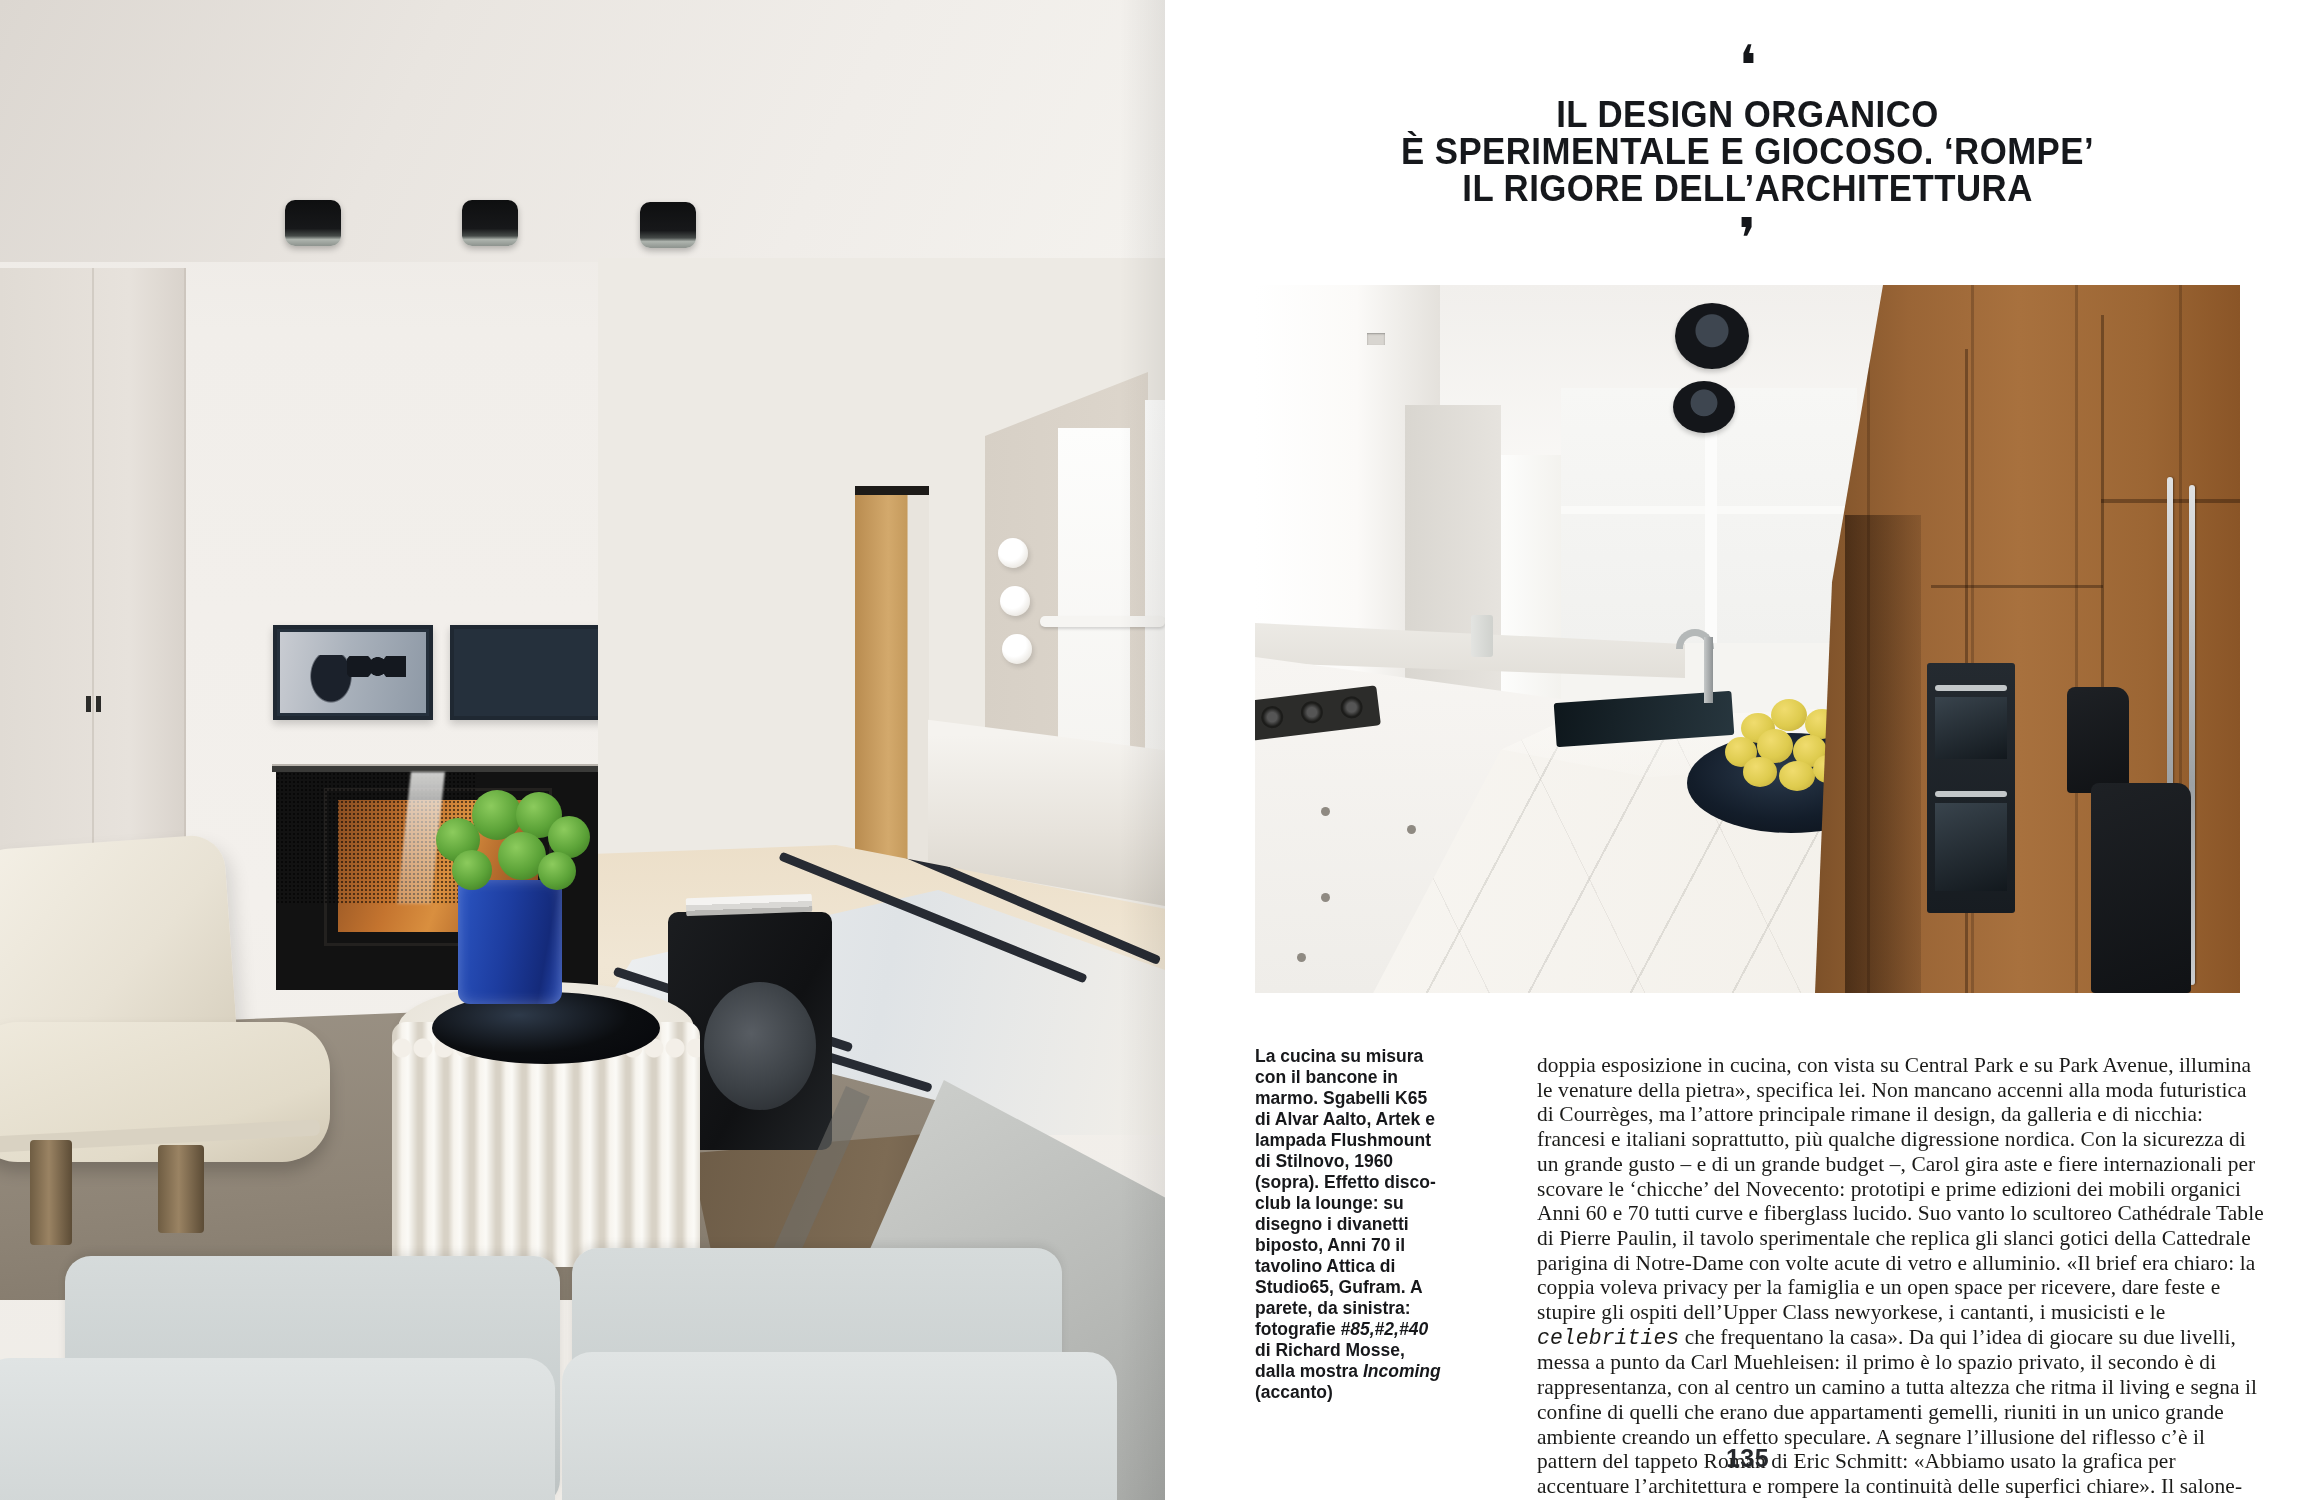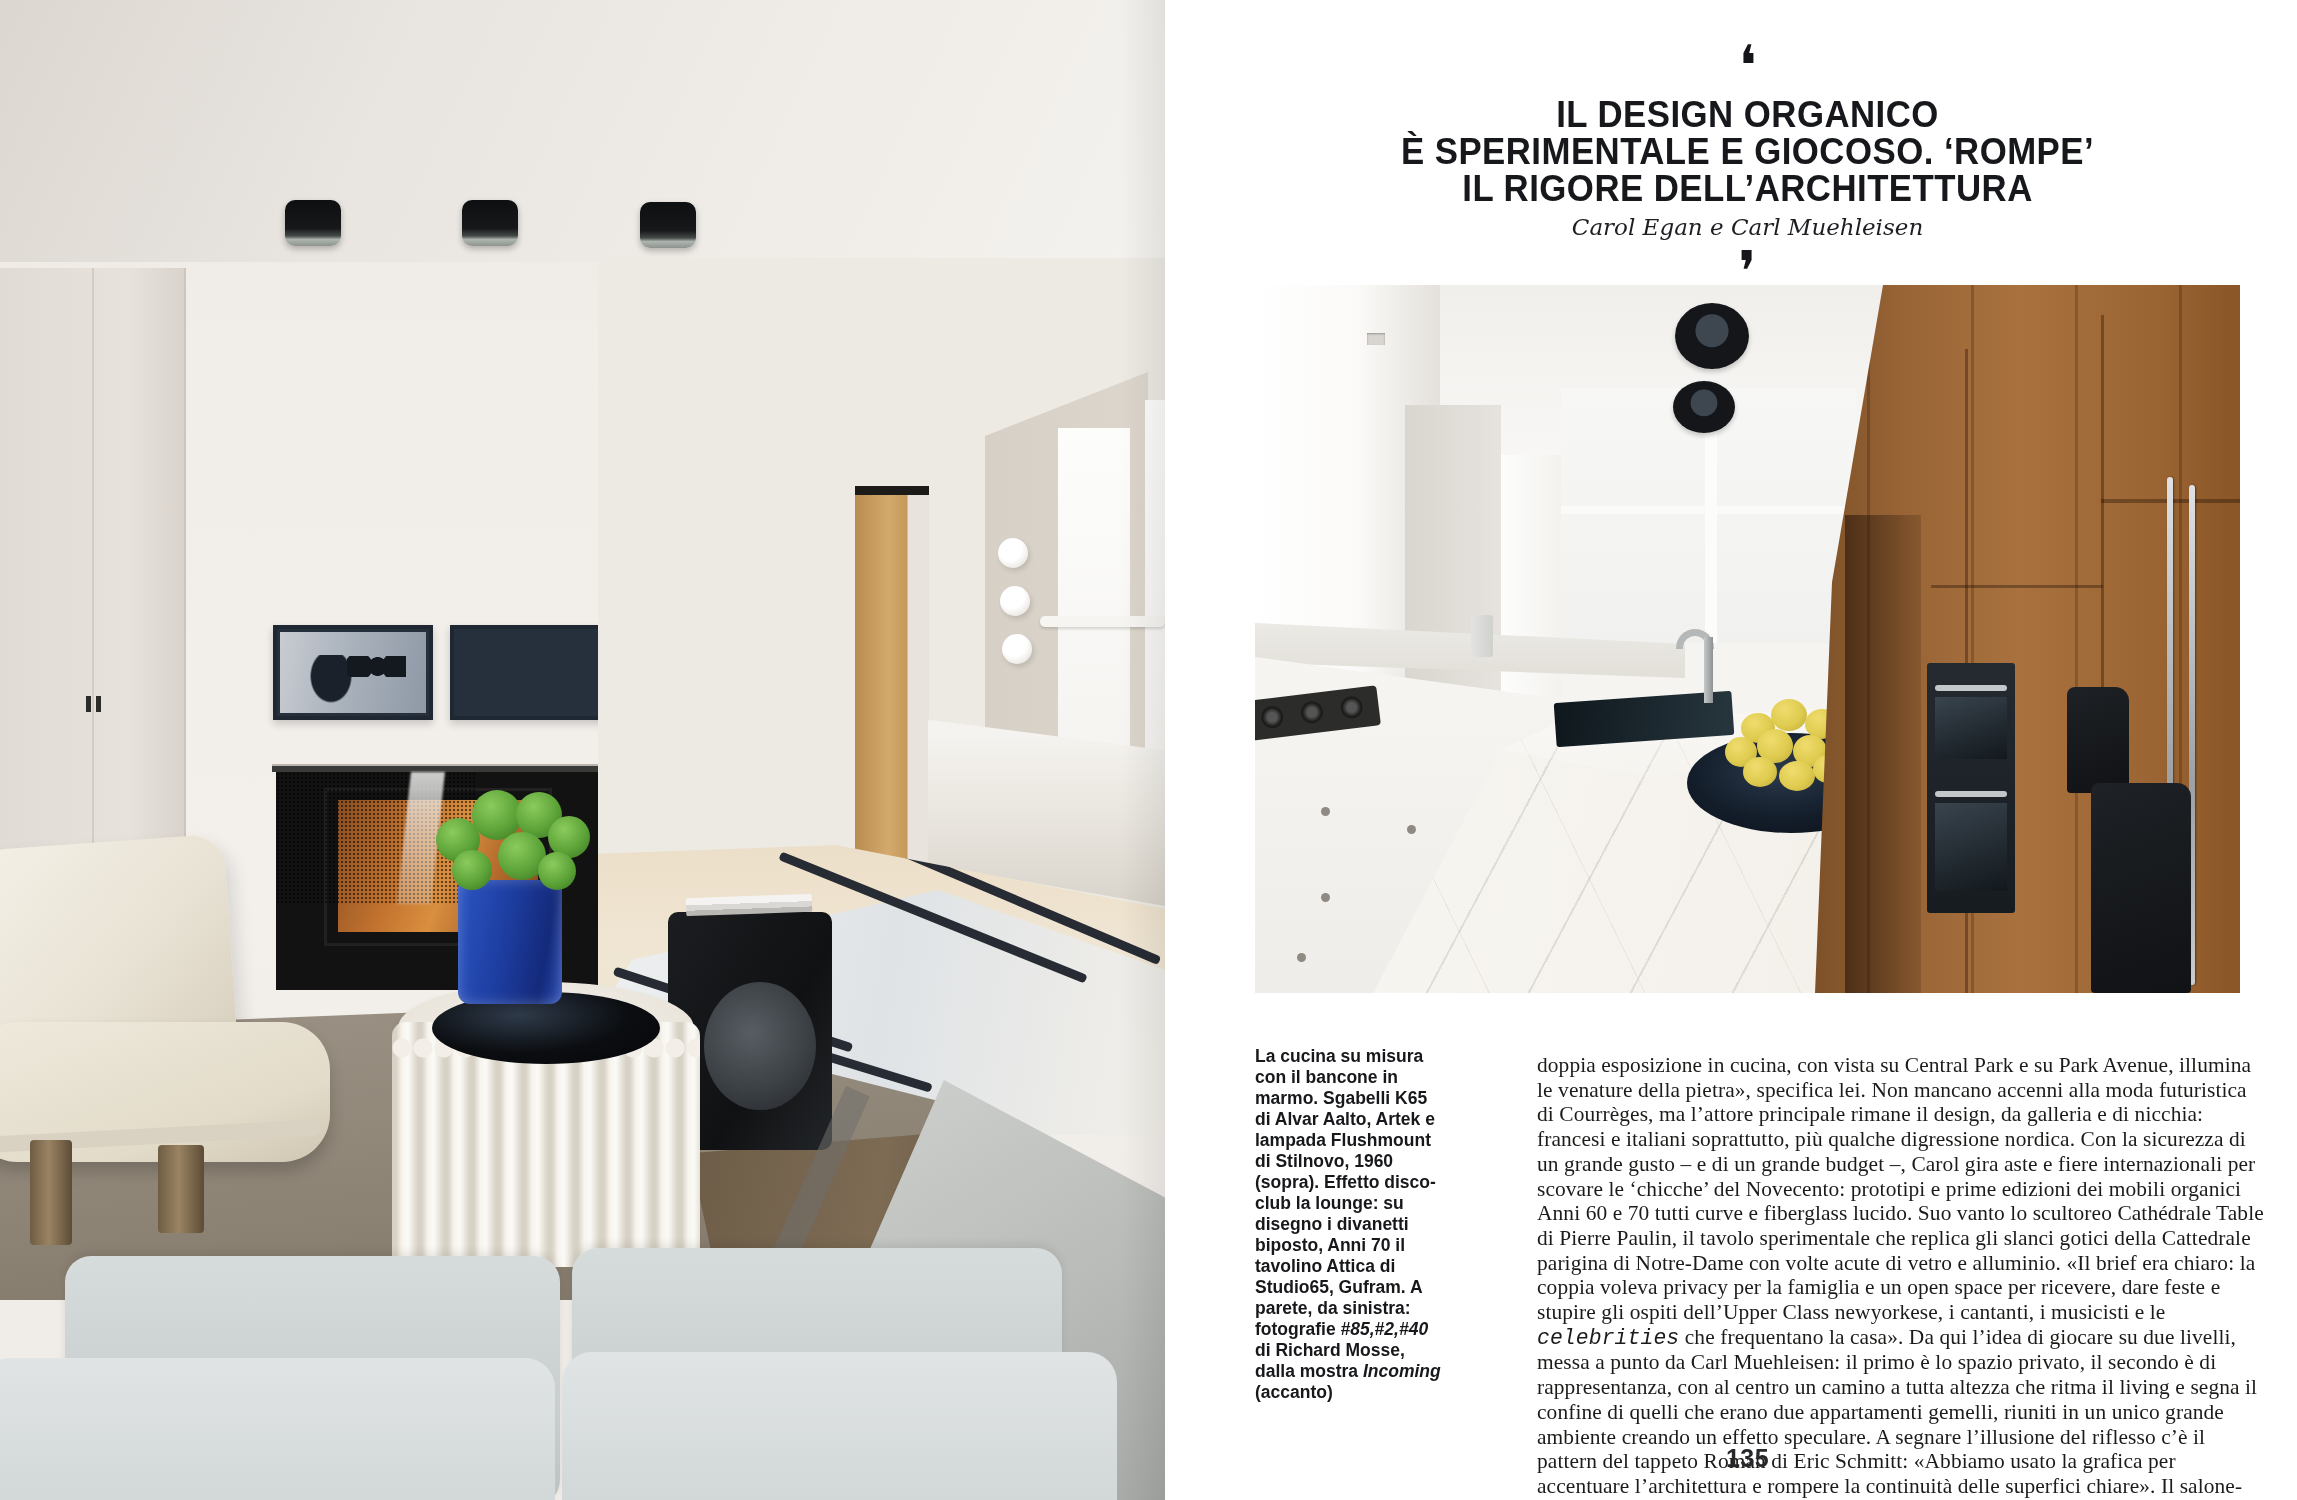--- a/index.html
+++ b/index.html
@@ -330,21 +330,20 @@
     <div class="abs gutter-shade"></div>
   </div>
 
   <div class="abs rp-header">
     <div class="bigquote">❛</div>
     <div class="headline">
       <div>IL DESIGN ORGANICO</div>
       <div>È SPERIMENTALE E GIOCOSO. ‘ROMPE’</div>
       <div>IL RIGORE DELL’ARCHITETTURA</div>
     </div>
-    <div class="byline">Carol Egan e Carl Muehleisen</div>
     <div class="bigquote close">❜</div>
   </div>
 
   <div class="photo-kitchen">
     <div class="abs k-ceiling"></div>
     <div class="abs k-winwall"></div>
     <div class="abs k-pillar"></div>
     <div class="abs k-win2"></div>
     <div class="abs k-centerwin">
       <div class="k-mullion" style="position:absolute;left:144px;top:0;width:12px;height:255px;"></div>

